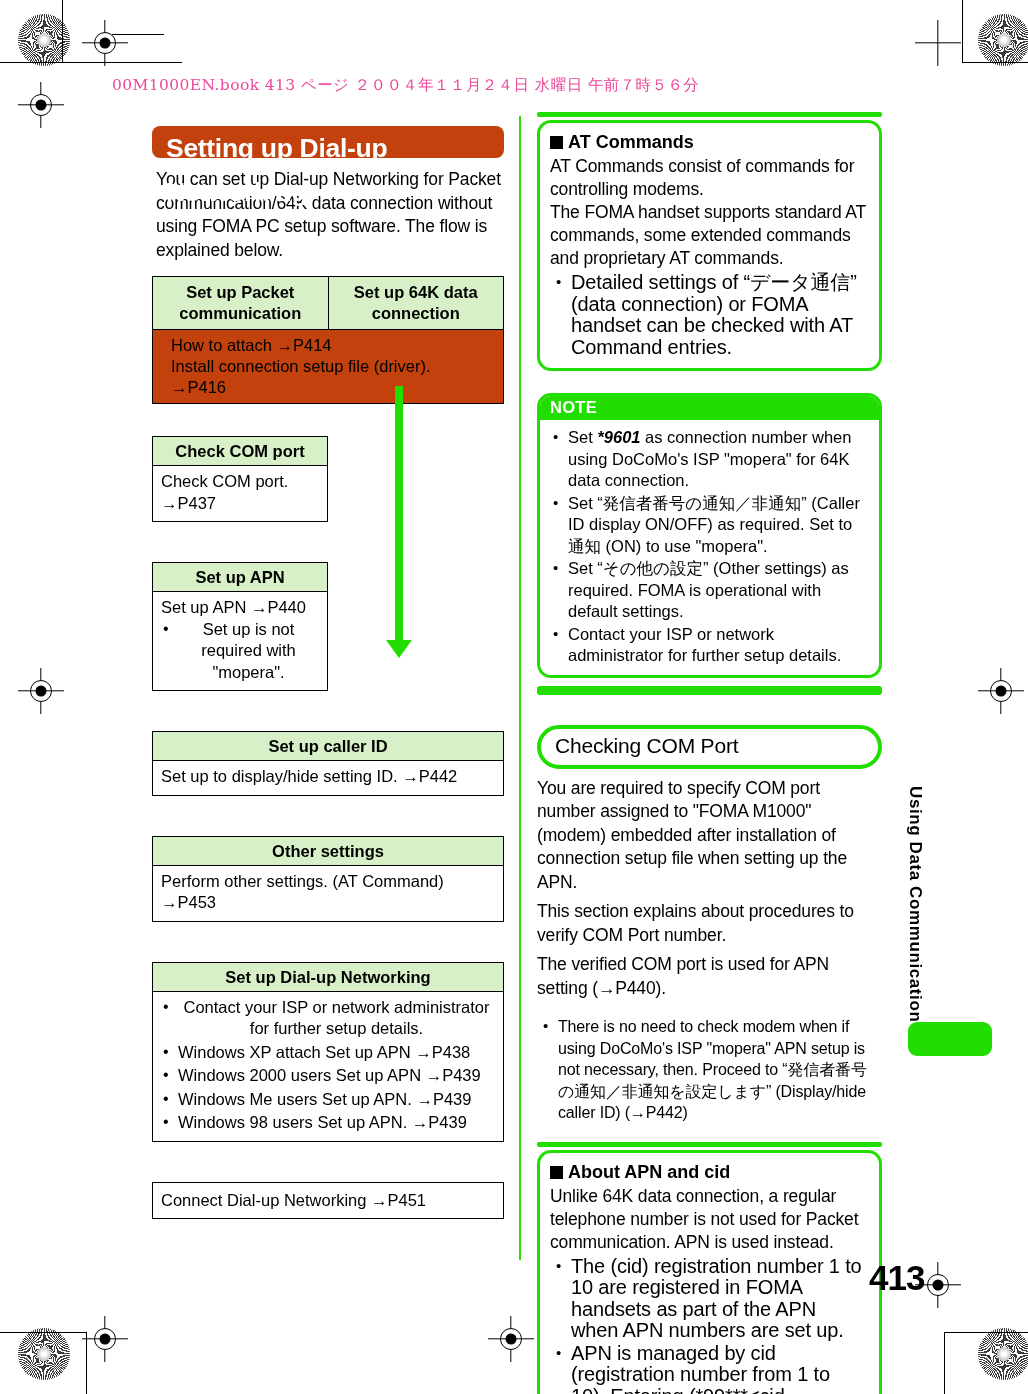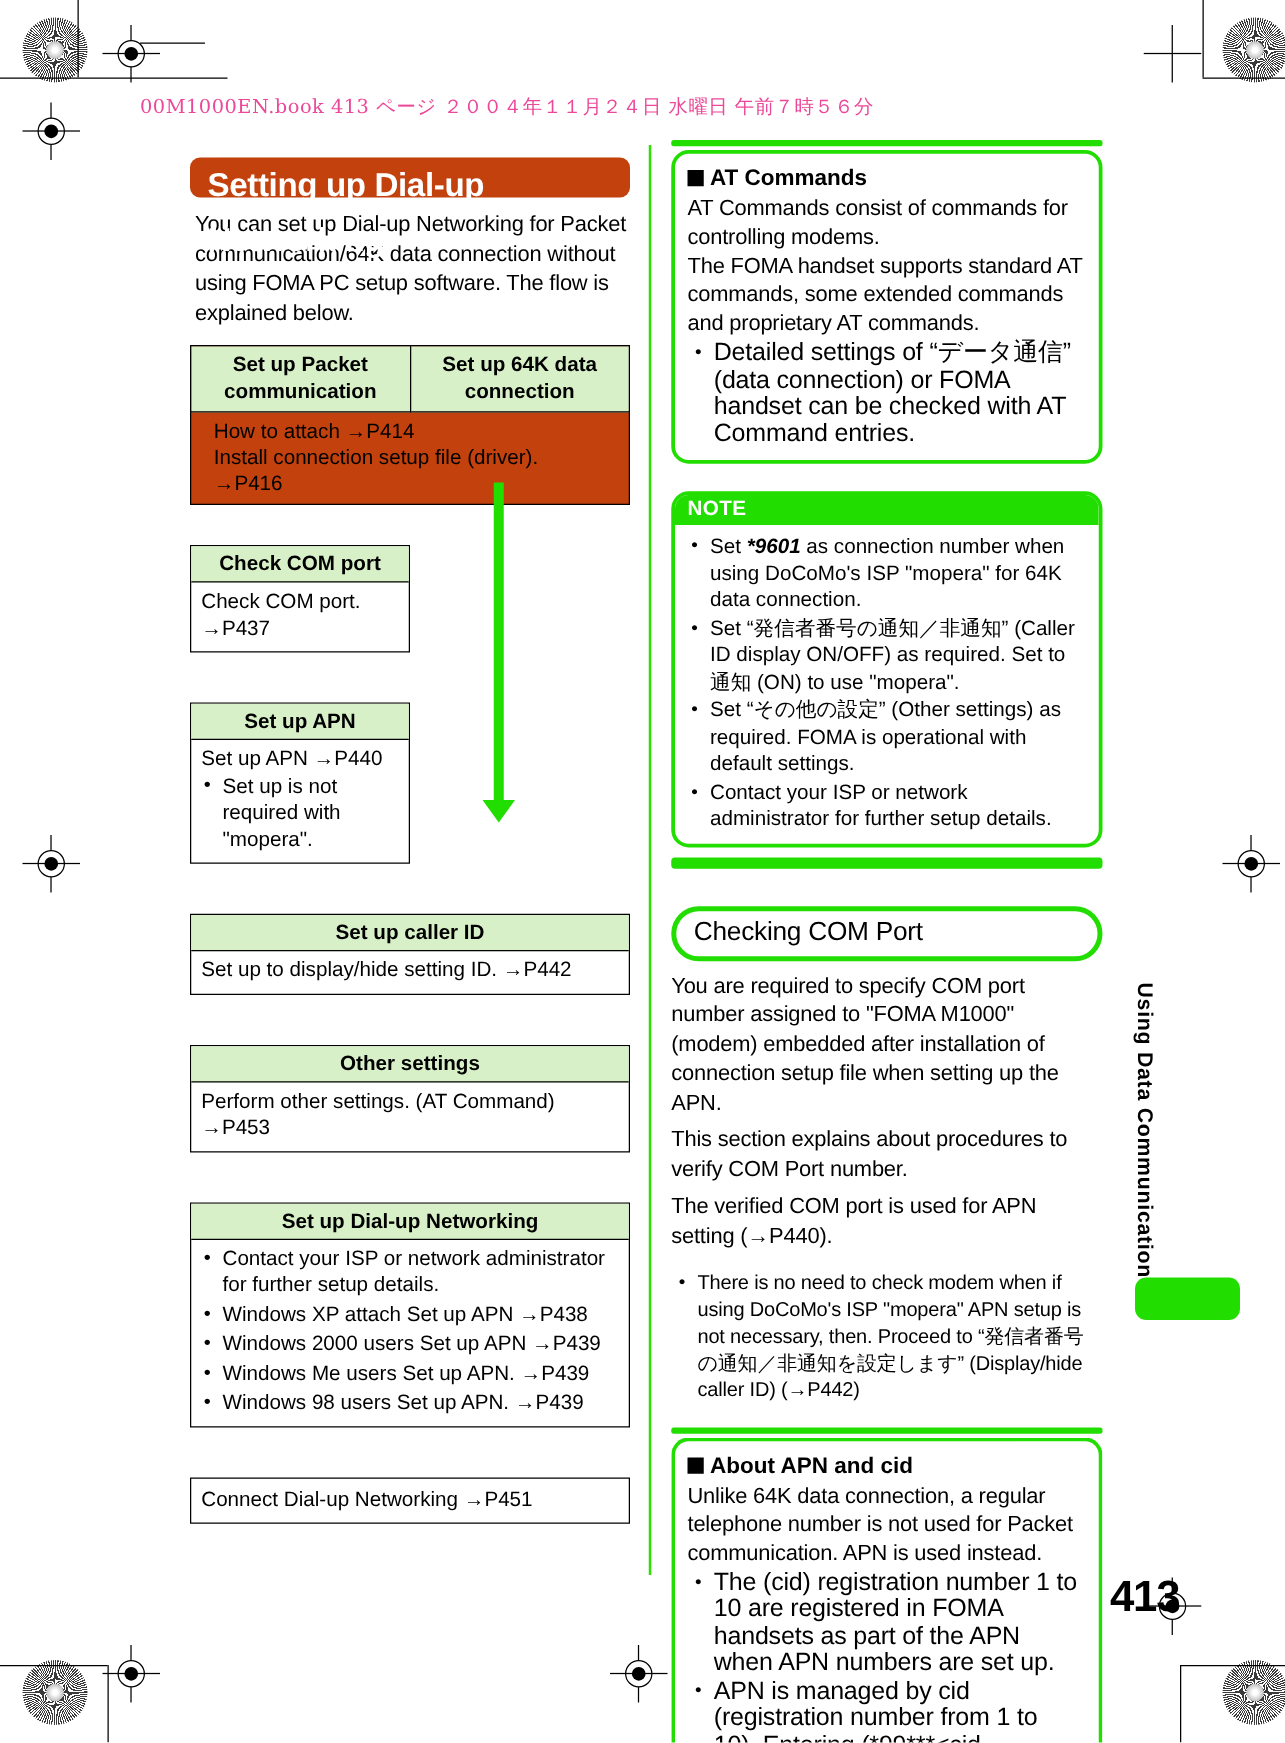--- a/index.html
+++ b/index.html
@@ -61,21 +61,21 @@
   .ftable td{border:1.6px solid #000;padding:5px 18px;font-size:16.5px;line-height:21px;vertical-align:top;}
   .ftable th{border:1.6px solid #000;background:#d8f0c8;font-weight:bold;font-size:16.5px;line-height:21px;padding:5px 7px;text-align:center;}
 
   .fbox{border:1.6px solid #000;background:#fff;box-sizing:border-box;}
   .fbox .hd{background:#d8f0c8;border-bottom:1.6px solid #000;text-align:center;font-weight:bold;font-size:16.5px;padding:4px 6px;line-height:20px;}
   .fbox .bd{padding:5px 8px 7px 8px;font-size:16.5px;line-height:21.5px;}
   .fbox.plain{padding:7px 8px;font-size:16.5px;line-height:21px;}
 
   ul.bl{margin:0;padding:0;list-style:none;}
   ul.bl li{position:relative;padding-left:17px;margin-top:2px;}
-  ul.bl li:first-child{margin-top:0;}
+  ul.bl li:first-child{margin-top:0;text-align:center;}
   ul.bl li:before{content:"\2022";position:absolute;left:2px;top:-1px;font-size:16px;}
 
   
   .arrow{position:relative;width:26px;height:30px;margin-left:16px;}
 
   .arrowlong{position:absolute;width:26px;}
   .arrowlong .stem{position:absolute;left:9px;top:0;width:8px;background:#22dd00;}
   .arrowlong .head{position:absolute;left:0;width:0;height:0;
     border-left:13px solid transparent;border-right:13px solid transparent;border-top:18px solid #22dd00;}
 
@@ -114,21 +114,21 @@
   .ital{font-style:italic;font-weight:bold;}
 
   
   .sidetab{
     position:absolute;left:905px;top:786px;
     writing-mode:vertical-rl;
     font-weight:bold;font-size:17px;letter-spacing:.6px;white-space:nowrap;
   }
   .sidechip{position:absolute;left:908px;top:1022px;width:84px;height:34px;background:#22dd00;border-radius:9px;}
 
-  .pageno{position:absolute;left:888px;top:1258px;font-size:35px;font-weight:bold;letter-spacing:-1px;}
+  .pageno{position:absolute;left:869px;top:1258px;font-size:35px;font-weight:bold;letter-spacing:-1px;}
 </style>
 </head>
 <body>
 
 <div class="page">
 
   <div class="burst" style="left:18px;top:14px;"></div>
   <div class="burst" style="left:978px;top:14px;"></div>
   <div class="burst" style="left:18px;top:1328px;"></div>
   <div class="burst" style="left:978px;top:1328px;"></div>

